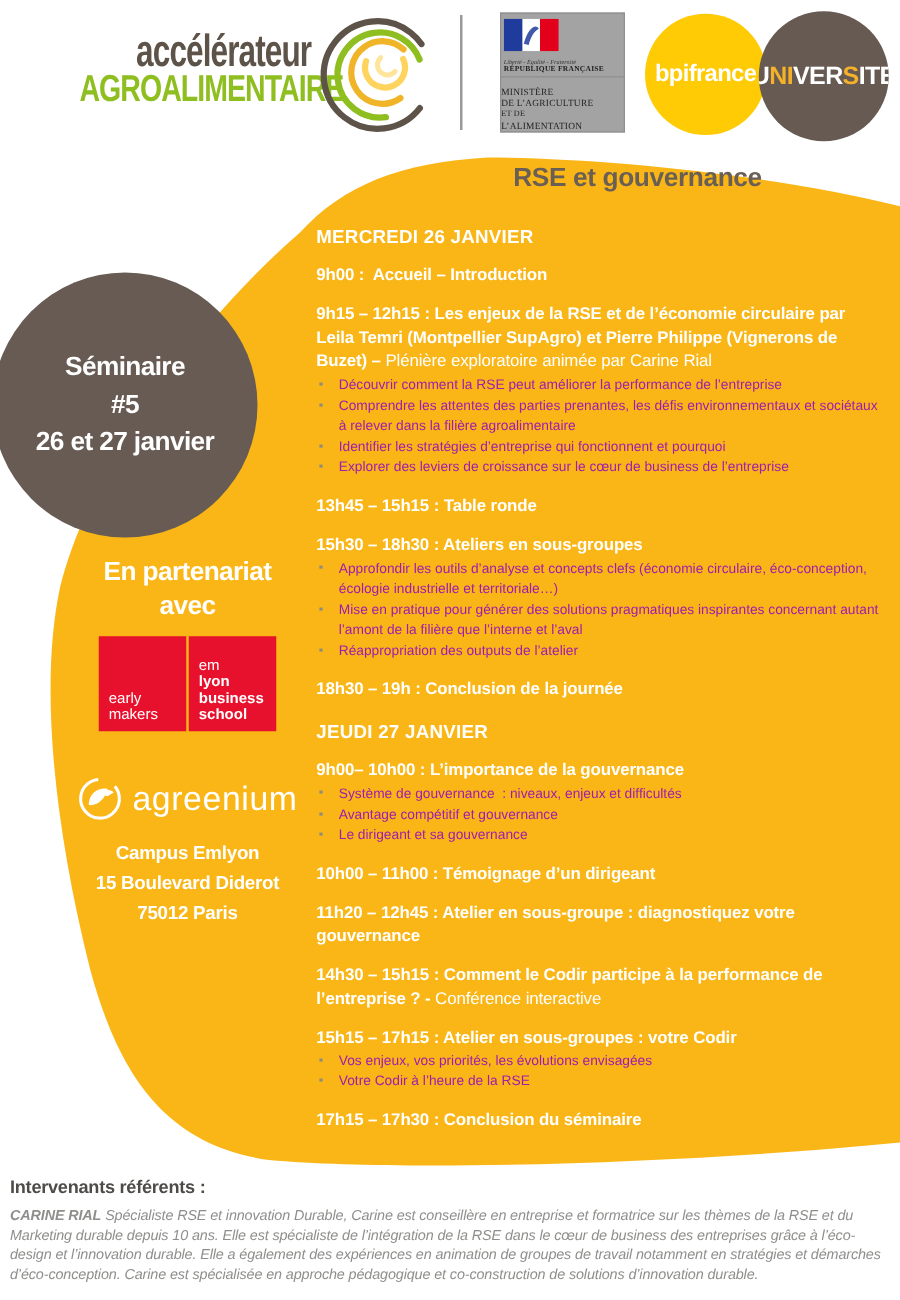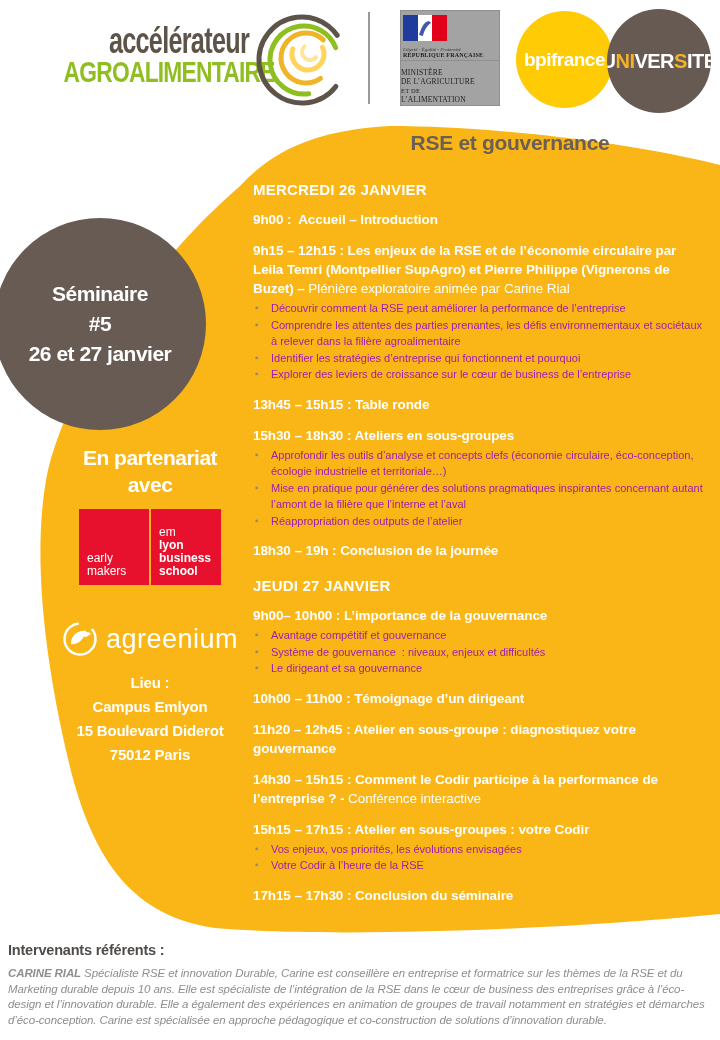--- a/index.html
+++ b/index.html
@@ -173,21 +173,20 @@
     <div class="agreenium">
       <svg width="36" height="36" viewBox="0 0 36 36">
         <circle cx="18" cy="18" r="15.5" fill="none" stroke="#ffffff" stroke-width="2.5" stroke-dasharray="82 16" transform="rotate(-40 18 18)"></circle>
         <path d="M 9 23 C 9 14, 16 9, 24 10 C 22 19, 15 24, 9 23 Z" fill="#ffffff"></path>
         <path d="M 17 14 C 21 10, 26 10, 29 13 L 24 16 Z" fill="#ffffff"></path>
       </svg>
       <span class="txt">agreenium</span>
     </div>
 
     <div class="venue">
-      <div>Lieu :</div>
       <div>Campus Emlyon</div>
       <div>15 Boulevard Diderot</div>
       <div>75012 Paris</div>
     </div>
   </div>
 
   <div class="program">
       <div class="day">
         <div class="day-title">MERCREDI 26 JANVIER</div>
         <div class="item">
@@ -215,22 +214,22 @@
         </div>
         <div class="item">
           <div class="item-h"><span>18h30 – 19h : Conclusion de la journée</span></div>
         </div>
       </div>
       <div class="day">
         <div class="day-title">JEUDI 27 JANVIER</div>
         <div class="item">
           <div class="item-h"><span>9h00– 10h00 : L’importance de la gouvernance</span></div>
           <ul class="bullets">
+            <li>Système de gouvernance&nbsp; : niveaux, enjeux et difficultés</li>
             <li>Avantage compétitif et gouvernance</li>
-            <li>Système de gouvernance&nbsp; : niveaux, enjeux et difficultés</li>
             <li>Le dirigeant et sa gouvernance</li>
           </ul>
         </div>
         <div class="item">
           <div class="item-h"><span>10h00 – 11h00 : Témoignage d’un dirigeant</span></div>
         </div>
         <div class="item">
           <div class="item-h"><span>11h20 – 12h45 : Atelier en sous-groupe : diagnostiquez votre gouvernance</span></div>
         </div>
         <div class="item">

